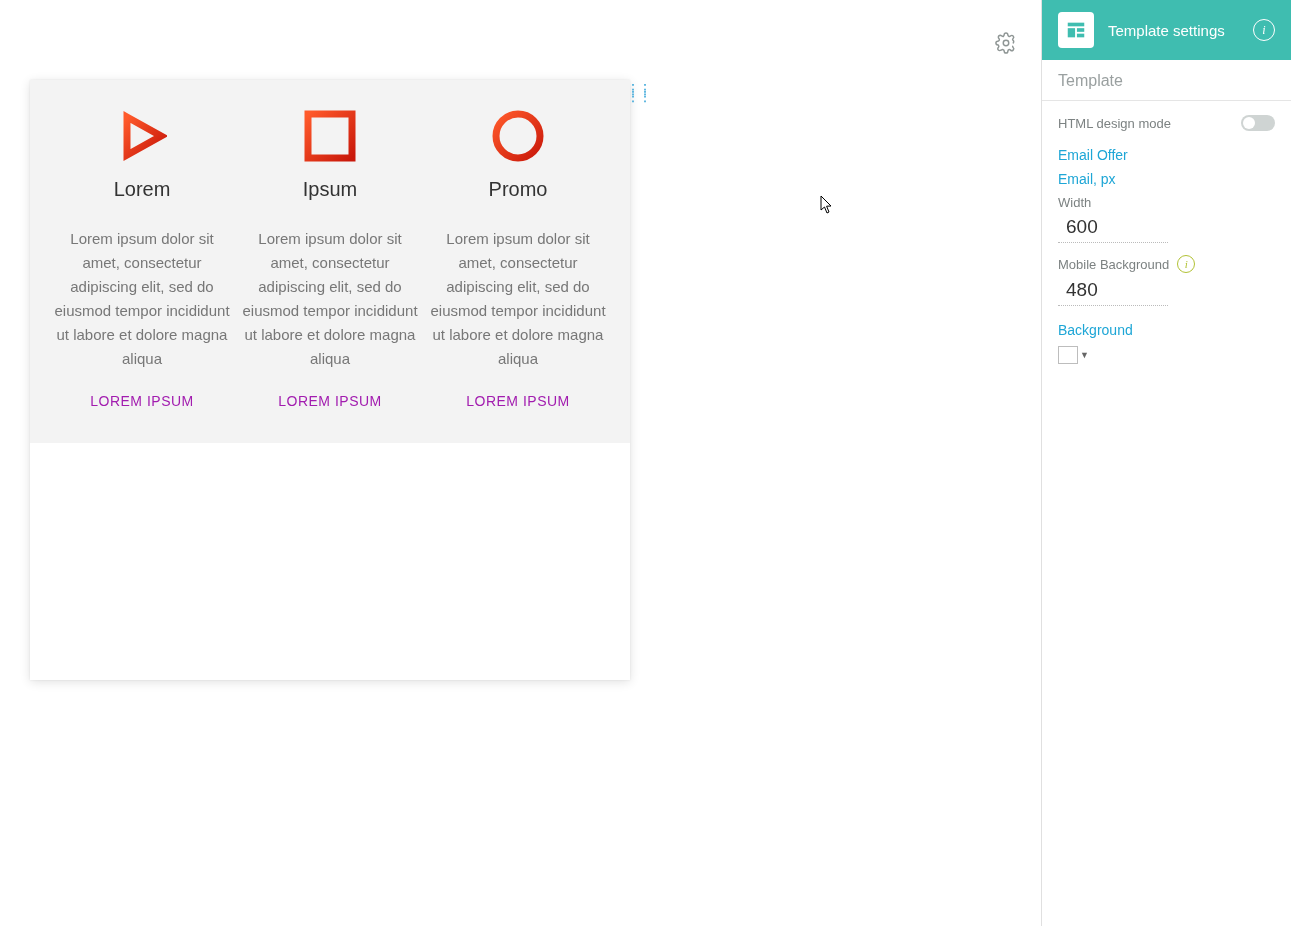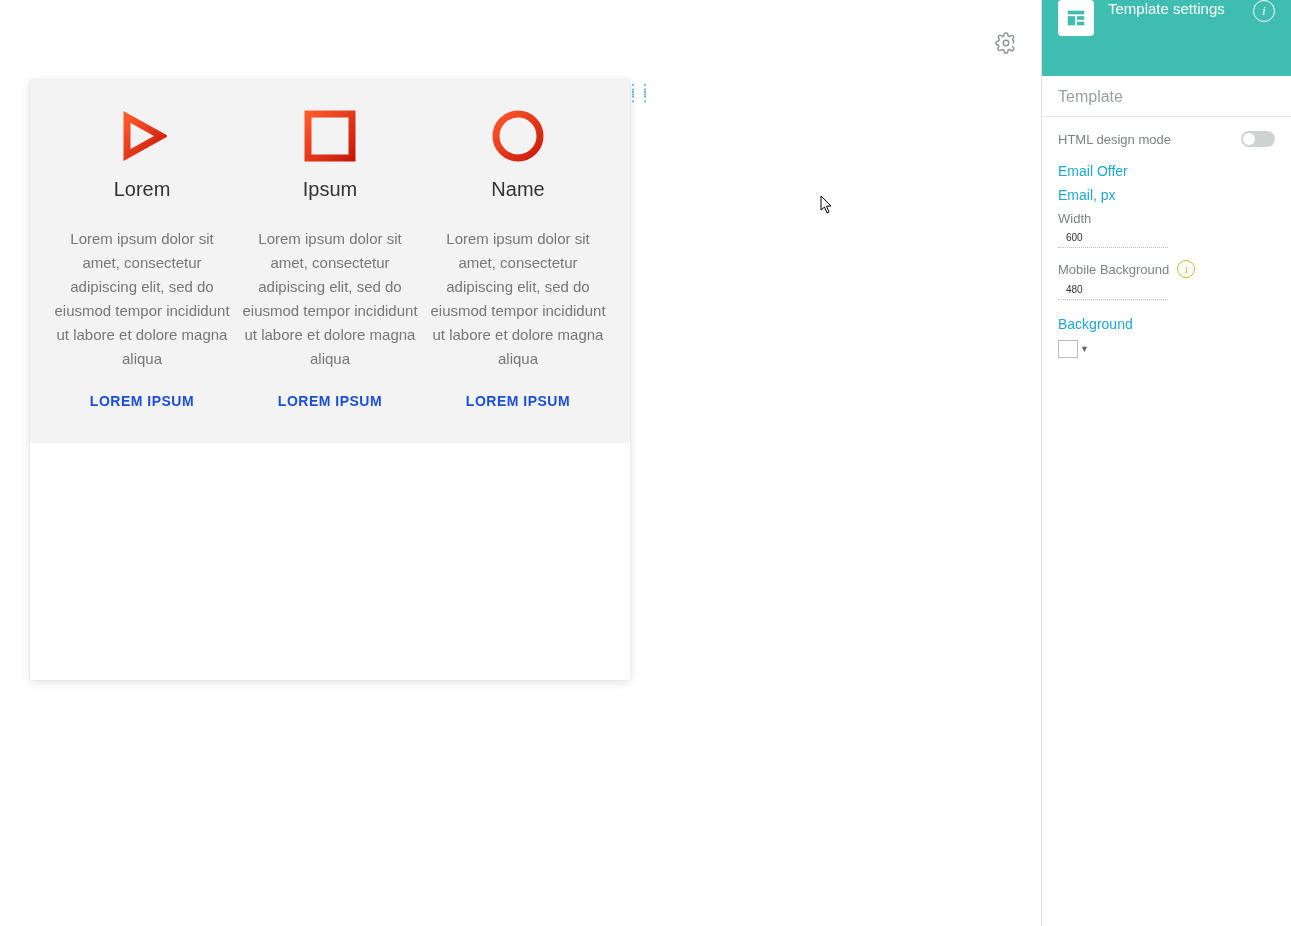--- a/index.html
+++ b/index.html
@@ -76,23 +76,23 @@
     font-weight: 400;
   }
   .col-text {
     font-size: 15px;
     line-height: 1.6;
     color: #777;
     margin-bottom: 22px;
   }
   .col-link {
     font-size: 14px;
-    font-weight: 700;
+    font-weight: 400;
     letter-spacing: 0.5px;
-    color: #1d4ed8;
+    color: #a21caf;
     cursor: pointer;
   }
   .cursor-pointer {
     position: absolute;
     left: 820px;
     top: 195px;
     width: 14px;
     height: 20px;
     color:#000;
   }
@@ -104,23 +104,23 @@
     width: 250px;
     height: 926px;
     background: #ffffff;
     border-left: 1px solid #e0e0e0;
     display: flex;
     flex-direction: column;
   }
   .panel-header {
     background: #3fbdb0;
     color: #fff;
-    height: 76px;
-    display: flex;
-    align-items: flex-start;
+    height: 60px;
+    display: flex;
+    align-items: center;
     padding: 0 16px;
     gap: 14px;
   }
   .panel-header-iconbox {
     width: 36px;
     height: 36px;
     background: #fff;
     border-radius: 4px;
     display: flex;
     align-items: center;
@@ -197,21 +197,21 @@
     margin-bottom: 2px;
     display: flex;
     align-items: center;
     gap: 8px;
   }
   .num-input {
     width: 110px;
     border: none;
     border-bottom: 1px dotted #bbb;
     padding: 4px 0 4px 8px;
-    font-size: 10px;
+    font-size: 19px;
     color: #333;
     outline: none;
     background: transparent;
     margin-bottom: 12px;
   }
   .info-circle {
     width: 18px; height: 18px;
     border: 1.5px solid #b2c235;
     border-radius: 50%;
     display: inline-flex;
@@ -295,21 +295,21 @@
           <svg width="54" height="54" viewBox="0 0 54 54">
             <defs>
                 <linearGradient id="g3" x1="0" y1="0" x2="1" y2="1">
                   <stop offset="0" stop-color="#ff5a2b"></stop>
                   <stop offset="1" stop-color="#c9180a"></stop>
                 </linearGradient>
               </defs>
             <circle cx="27" cy="27" r="22" fill="none" stroke="url(#g3)" stroke-width="7"></circle>
           </svg>
         </div>
-        <div class="col-title">Name</div>
+        <div class="col-title">Promo</div>
         <div class="col-text">Lorem ipsum dolor sit amet, consectetur adipiscing elit, sed do eiusmod tempor incididunt ut labore et dolore magna aliqua</div>
         <div class="col-link">LOREM IPSUM</div>
       </div>
 
     </div>
   </div>
 
   <div class="cursor-pointer">
     <svg width="14" height="20" viewBox="0 0 14 20">
       <path d="M1 1 L1 15 L4.5 12 L7 18 L9 17 L6.6 11.2 L11 11 Z" fill="#fff" stroke="#000" stroke-width="1"></path>

